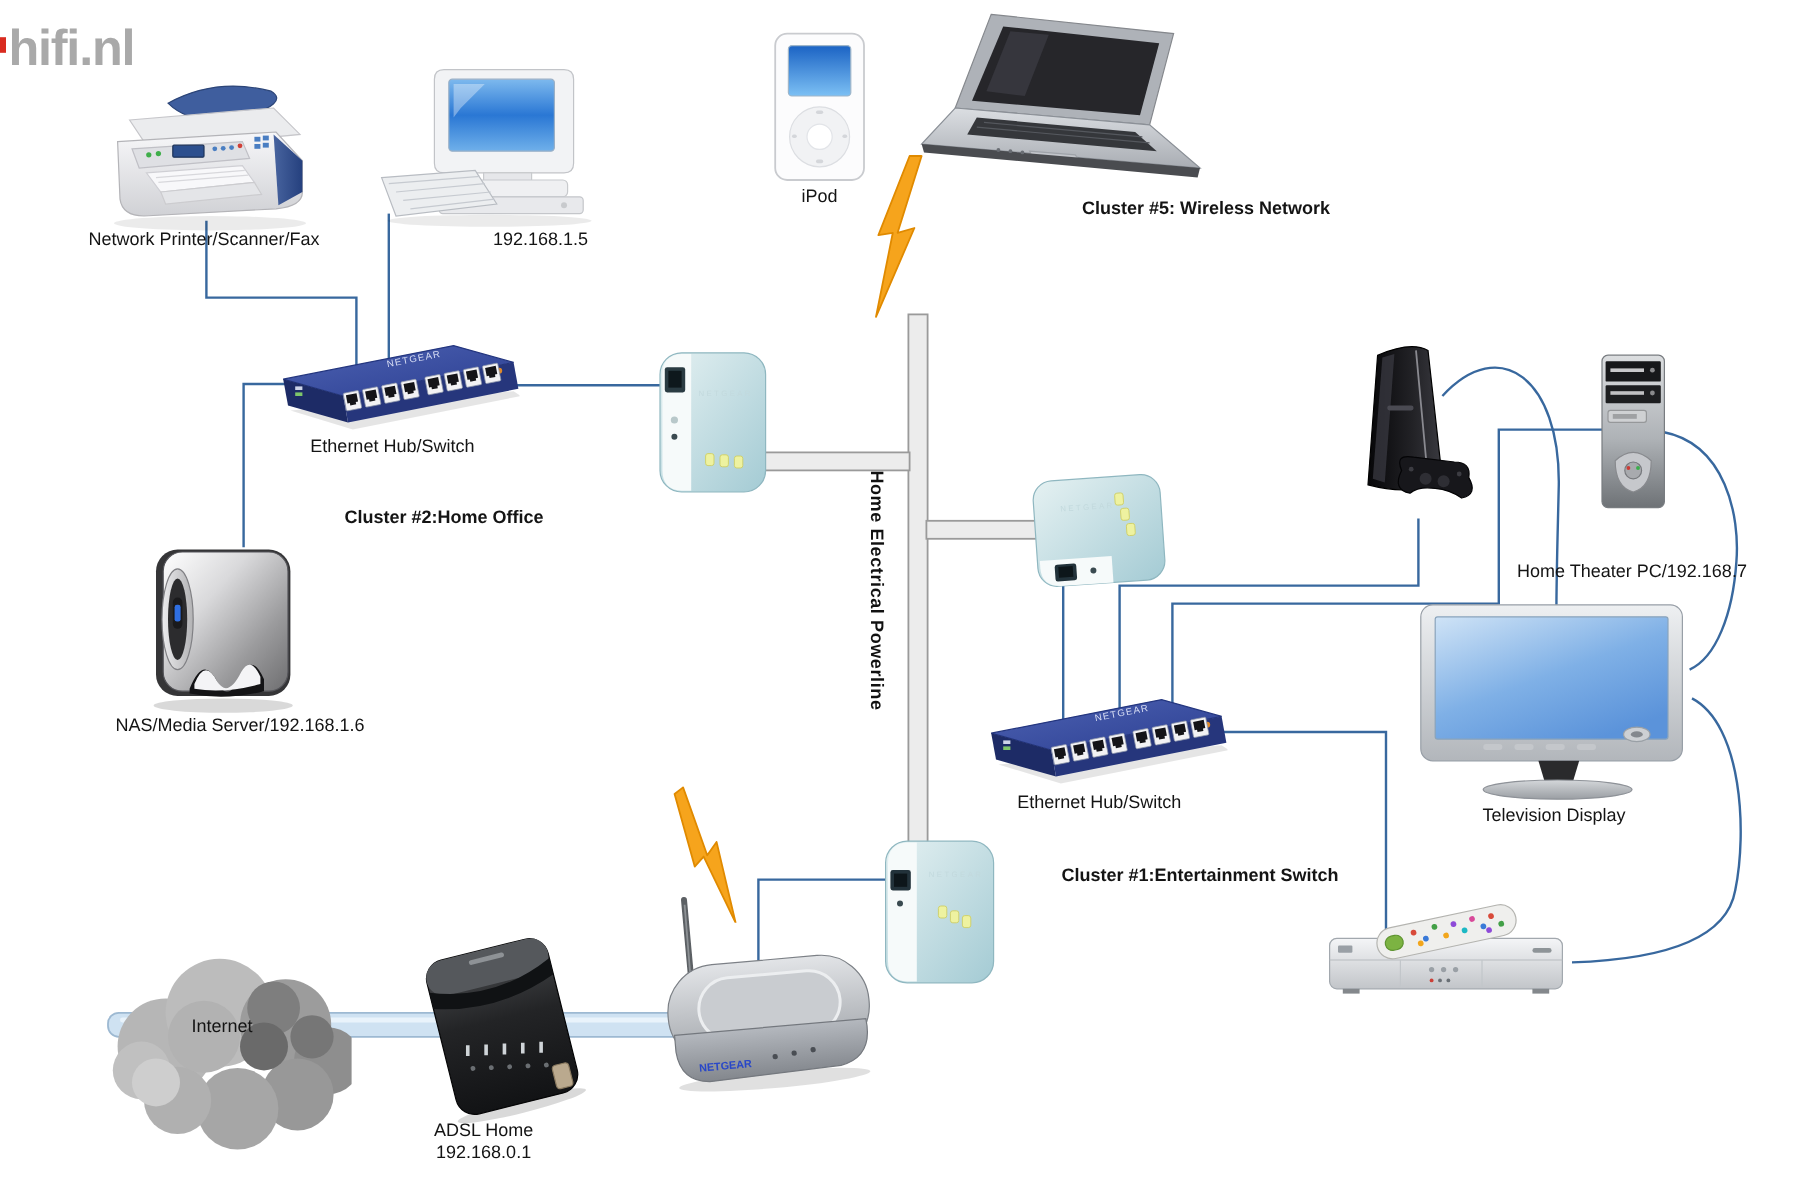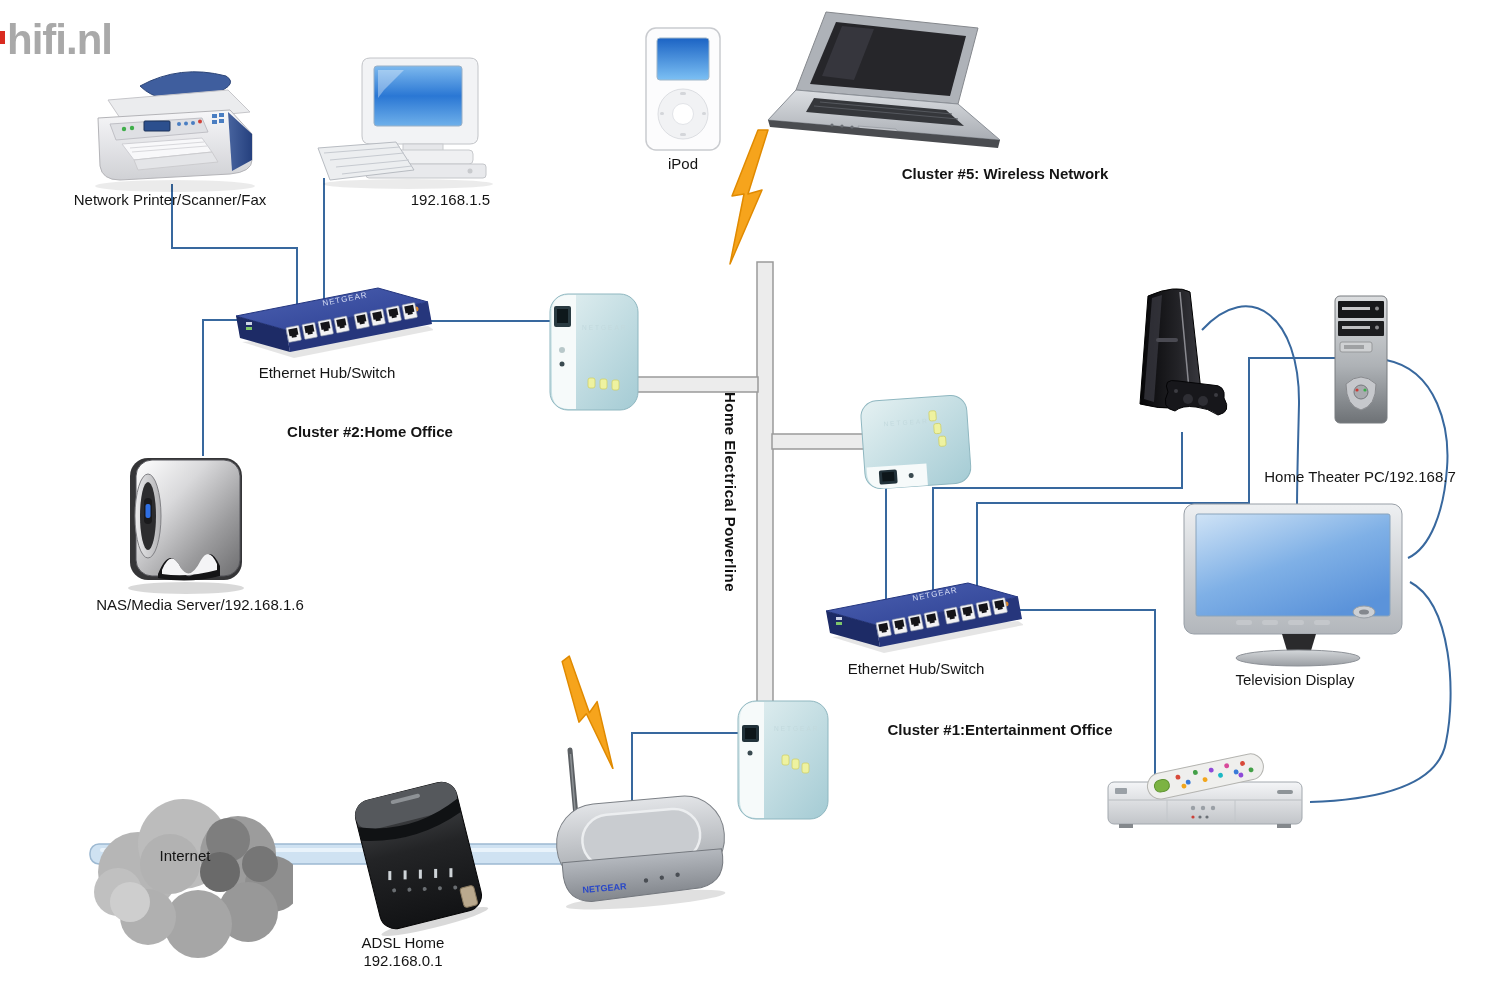--- a/index.html
+++ b/index.html
@@ -288,21 +288,21 @@
       <use href="#sw2p" transform="translate(82,50.3) rotate(-11)"></use>
       <use href="#sw2p" transform="translate(98,47.1) rotate(-11)"></use>
       <use href="#sw2p" transform="translate(114,44) rotate(-11)"></use>
       <use href="#sw2p" transform="translate(134,40) rotate(-11)"></use>
       <use href="#sw2p" transform="translate(150,36.9) rotate(-11)"></use>
       <use href="#sw2p" transform="translate(166,33.7) rotate(-11)"></use>
       <use href="#sw2p" transform="translate(182,30.6) rotate(-11)"></use>
     </svg>
   </div>
   <div class="label" style="left:826px;top:660px;width:180px;">Ethernet Hub/Switch</div>
-  <div class="label b" style="left:860px;top:721px;width:280px;">Cluster #1:Entertainment Office</div>
+  <div class="label b" style="left:860px;top:721px;width:280px;">Cluster #1:Entertainment Switch</div>
 
   <div class="dev" style="left:1122px;top:282px;width:120px;height:155px;">
     <svg width="120" height="155" viewBox="0 0 120 155">
       <defs>
           <linearGradient id="psG" x1="0" y1="0" x2="1" y2="0">
             <stop offset="0" stop-color="#060608"></stop>
             <stop offset="0.6" stop-color="#222226"></stop>
             <stop offset="1" stop-color="#3a3a40"></stop>
           </linearGradient>
         </defs>

